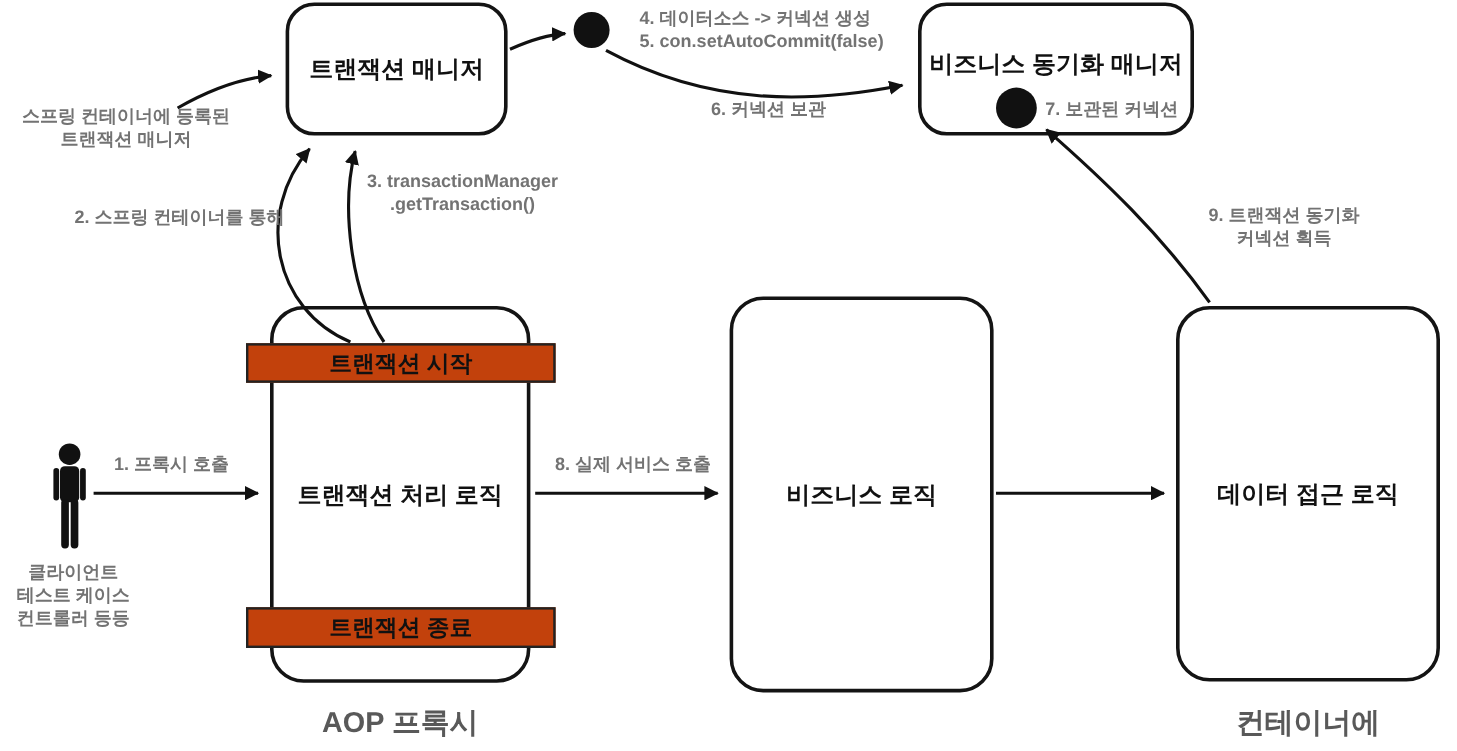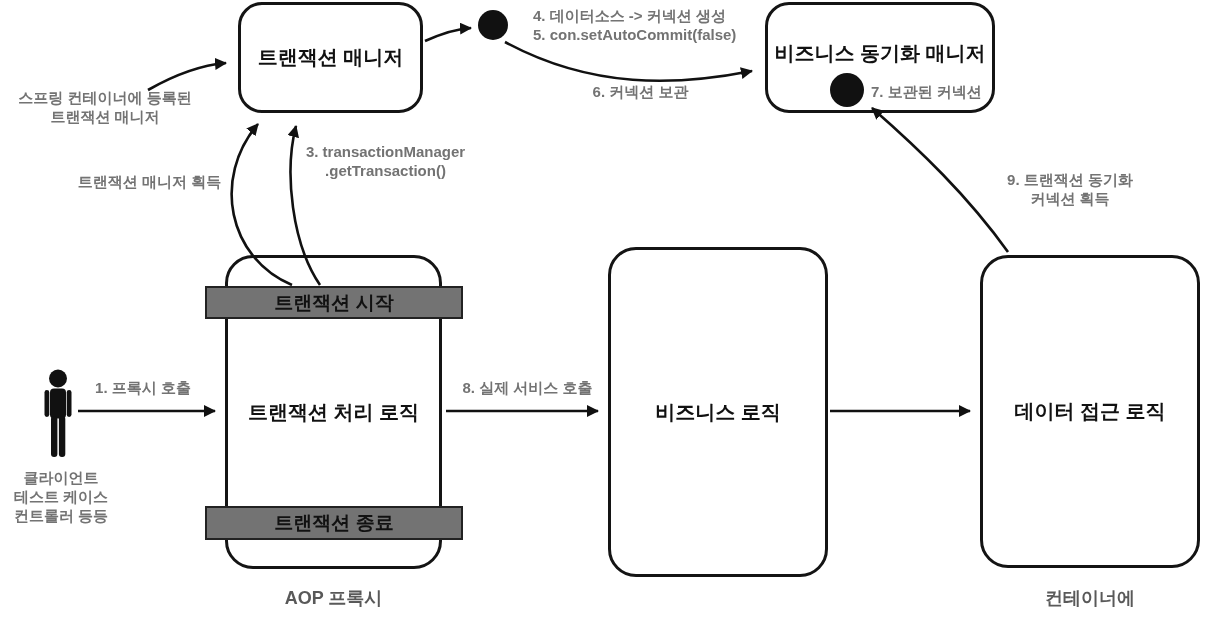--- a/index.html
+++ b/index.html
@@ -6,31 +6,31 @@
   #canvas{
     position:relative;width:1214px;height:626px;background:#ffffff;overflow:hidden;
     font-family:"Liberation Sans","DejaVu Sans",sans-serif;color:#111;
   }
   .node{
     position:absolute;border:3.5px solid #141414;border-radius:24px;background:#fff;
     display:flex;align-items:center;justify-content:center;box-sizing:border-box;
   }
   .node .title{font-size:20px;font-weight:bold;color:#111;text-align:center;}
   .ribbon{
-    position:absolute;border:2px solid #222;background:#737373;box-sizing:border-box;
+    position:absolute;border:2px solid #222;background:#c2410c;box-sizing:border-box;
     display:flex;align-items:center;justify-content:center;z-index:5;
   }
   .ribbon .title{font-size:19px;font-weight:bold;color:#111;}
   .note{
     position:absolute;font-size:15px;font-weight:bold;color:#737373;line-height:19px;
     text-align:center;white-space:nowrap;z-index:6;
   }
   .note.left{text-align:left;}
   .caption{
-    position:absolute;font-size:18px;font-weight:bold;color:#595959;text-align:center;z-index:6;
+    position:absolute;font-size:24px;font-weight:bold;color:#595959;text-align:center;z-index:6;
   }
   #arrow-layer{position:absolute;left:0;top:0;z-index:4;pointer-events:none;}
   .inbox-title-offset{margin-top:-8px;}
 </style>
 </head>
 <body>
 
 <div id="canvas">
 
   <div class="node" style="left:238px;top:2px;width:185px;height:111px;">
@@ -97,21 +97,21 @@
       <rect x="19.9" y="47" width="6.4" height="41" rx="3"></rect>
     </g>
   </svg>
 
   <div class="note" style="left:10px;top:88px;width:190px;">
     <div>스프링 컨테이너에 등록된</div>
     <div>트랜잭션 매니저</div>
   </div>
 
   <div class="note" style="left:52px;top:172px;width:195px;">
-    <div>트랜잭션 매니저 획득</div>
+    <div>2. 스프링 컨테이너를 통해</div>
   </div>
 
   <div class="note" style="left:293px;top:142px;width:185px;">
     <div>3. transactionManager</div>
     <div>.getTransaction()</div>
   </div>
 
   <div class="note left" style="left:533px;top:6px;width:240px;">
     <div>4. 데이터소스 -&gt; 커넥션 생성</div>
     <div>5. con.setAutoCommit(false)</div>

